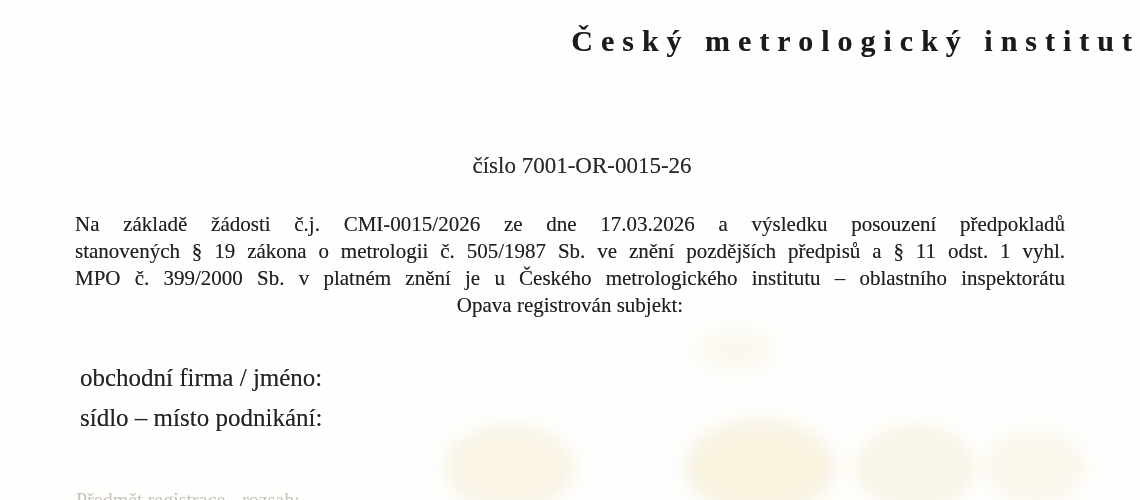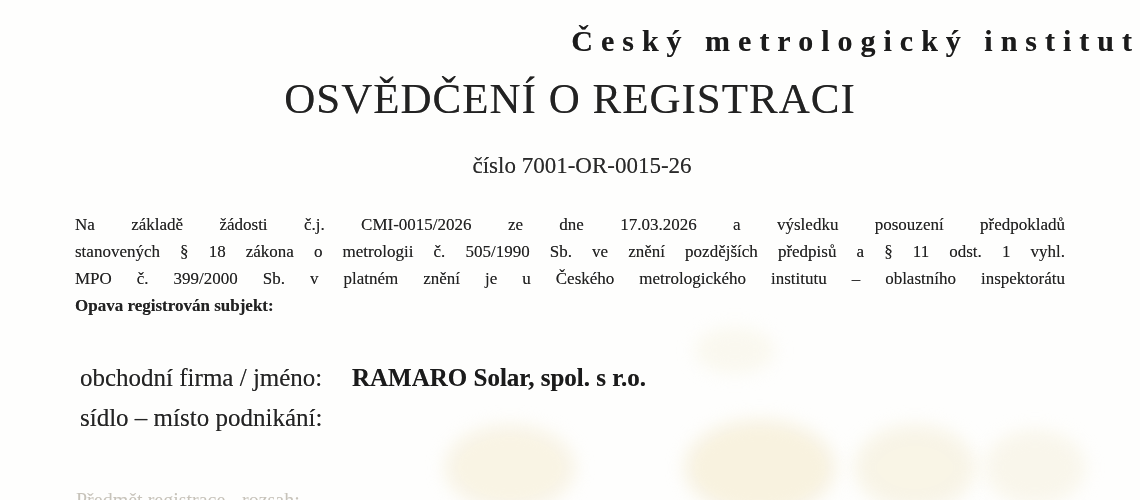--- a/index.html
+++ b/index.html
@@ -29,25 +29,25 @@
     color:#222;
   }
   .doc-number{
     position:absolute;top:153px;left:12px;width:100%;
     text-align:center;
     font-size:23px;
     color:#2a2a2a;
   }
   .intro{
     position:absolute;top:211px;left:75px;width:990px;
-    font-size:17px;line-height:27px;
+    font-size:21px;line-height:27px;
     color:#222;
   }
   .jline{ text-align:justify; text-align-last:justify; }
-  .lline{ text-align:left;font-weight:bold; }
+  .lline{ text-align:center; }
 
   .field-row{ position:absolute;left:0;width:1140px;height:28px; font-size:25px; }
   .row-company{ top:364px; }
   .row-address{ top:404px;text-align:center; }
   .f-label{ position:absolute;left:80px;color:#242424; }
   .f-value{ position:absolute;left:352px;font-weight:bold;color:#1b1b1b; }
   .f-ic{ position:absolute;left:848px;color:#242424; }
   .f-ic b{ font-weight:bold;color:#1b1b1b; }
 
   .clipped-line{
@@ -70,34 +70,32 @@
 <div class="page">
 
   <div class="stain stain-1"></div>
   <div class="stain stain-2"></div>
   <div class="stain stain-3"></div>
   <div class="stain stain-4"></div>
   <div class="stain stain-5"></div>
 
   <div class="org-title ink">Český metrologický institut</div>
 
-  <div class="doc-title ink">OSVĚDČENÍ O REGISTRACI</div>
 
   <div class="doc-number ink">číslo 7001-OR-0015-26</div>
 
   <div class="intro ink">
     <div class="jline">Na základě žádosti č.j. CMI-0015/2026 ze dne 17.03.2026 a výsledku posouzení předpokladů</div>
-    <div class="jline">stanovených § 18 zákona o metrologii č. 505/1990 Sb. ve znění pozdějších předpisů a § 11 odst. 1 vyhl.</div>
+    <div class="jline">stanovených § 19 zákona o metrologii č. 505/1987 Sb. ve znění pozdějších předpisů a § 11 odst. 1 vyhl.</div>
     <div class="jline">MPO č. 399/2000 Sb. v platném znění je u Českého metrologického institutu – oblastního inspektorátu</div>
     <div class="lline">Opava registrován subjekt:</div>
   </div>
 
   <div class="field-row row-company ink">
     <span class="f-label">obchodní firma / jméno:</span>
-    <span class="f-value">RAMARO Solar, spol. s r.o.</span>
   </div>
 
   <div class="field-row row-address ink">
     <span class="f-label">sídlo – místo podnikání:</span>
   </div>
 
   <div class="clipped-line">Předmět registrace - rozsah:</div>
 
 </div>
 

